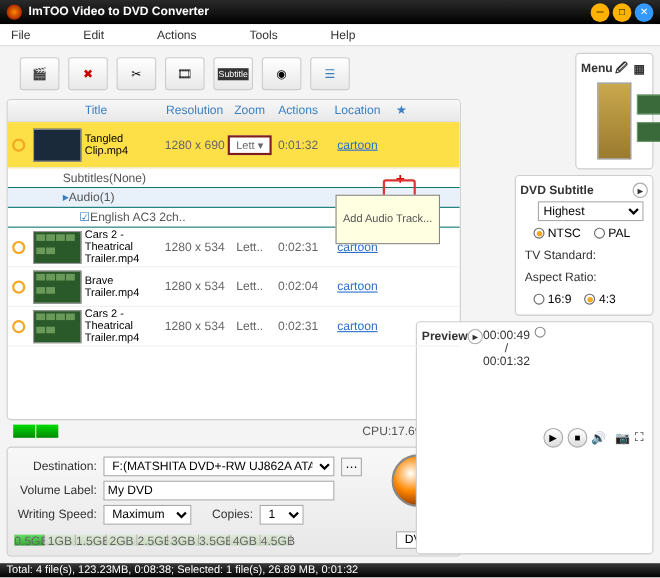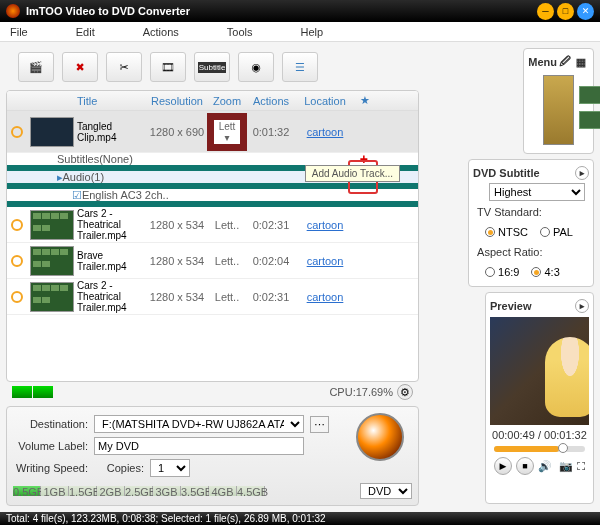--- a/index.html
+++ b/index.html
@@ -13,36 +13,36 @@
 .menubar span { color: #333; cursor: pointer; }
 .content { display: flex; height: 470px; }
 .left { flex: 1; padding: 6px; display: flex; flex-direction: column; }
 .right { width: 175px; padding: 6px 6px 3px 0; display: flex; flex-direction: column; align-items: flex-end; }
 .toolbar { display: flex; gap: 8px; padding: 4px 12px 8px; }
 .tbtn { width: 36px; height: 30px; background: linear-gradient(#fff,#e8e8e8); border: 1px solid #ccc; border-radius: 3px; display: flex; align-items: center; justify-content: center; font-size: 14px; cursor: pointer; }
 .listpanel { background: #fff; border: 1px solid #ccc; border-radius: 4px; flex: 1; overflow: hidden; }
 .listhdr { display: flex; background: linear-gradient(#f8f8f8,#e8e8e8); height: 20px; align-items: center; color: #3b7fbf; border-bottom: 1px solid #ddd; }
 .col-play{width:20px} .col-thumb{width:50px} .col-title{width:70px} .col-res{width:60px;text-align:center} .col-zoom{width:40px;text-align:center} .col-dur{width:48px;text-align:center} .col-loc{width:60px;text-align:center} .col-star{width:20px;text-align:center}
 .row { display: flex; align-items: center; height: 36px; border-bottom: 1px solid #eee; position: relative; }
-.row.sel { background: #e5e5e5; height: 42px; }
+.row.sel { background: #fde047; height: 42px; }
 .play-dot{width:12px;height:12px;border-radius:50%;border:2px solid #f5a623;margin:0 4px}
 .thumb{width:44px;height:30px;background:#2a5a2a;margin:0 3px;border:1px solid #999;display:flex;flex-wrap:wrap;padding:2px;gap:1px}
 .thumb.dark{background:#1a2a3a}
 .thumb span{width:8px;height:6px;background:#6a9a5a}
 .row .title{width:70px;font-size:10px;line-height:11px;padding-right:2px}
 .row .res{width:60px;text-align:center;color:#666}
 .row .zoom{width:40px;text-align:center;color:#666}
 .row .dur{width:48px;text-align:center;color:#666}
 .row .loc{width:60px;text-align:center;color:#2a6fcf;text-decoration:underline;cursor:pointer}
-.sel .zoom{background:#fff;border:7px solid #7f1d1d;padding:1px 2px;font-size:10px}
-.subrow{display:flex;align-items:center;height:18px;padding-left:50px;font-size:10px;color:#555;border-bottom:6px solid #0f766e}
+.sel .zoom{background:#fff;border:2px solid #7f1d1d;padding:1px 2px;font-size:10px}
+.subrow{display:flex;align-items:center;height:18px;padding-left:50px;font-size:10px;color:#555;border-bottom:1px solid #0f766e}
 .subrow.audio{background:#e8f0fa}
 .subrow .plus{margin-left:auto;color:#d00;font-weight:bold;font-size:14px;padding-right:50px;cursor:pointer}
 .subrow .redbox{position:absolute;right:40px;width:30px;height:34px;border:2px solid #d33;border-radius:3px;pointer-events:none}
-.tooltip{position:absolute;right:18px;top:12px;background:#ffffe1;border:1px solid #888;padding:2px 6px;font-size:10px;z-index:10}
+.tooltip{position:absolute;right:18px;top:24px;background:#ffffe1;border:1px solid #888;padding:16px 6px;font-size:10px;z-index:10}
 .cpu{display:flex;align-items:center;height:20px;gap:4px;padding:2px 6px}
 .cpu .bars{display:flex;gap:1px}
 .cpu .bars span{width:20px;height:12px;background:linear-gradient(#0d0,#080)}
 .cpu .txt{margin-left:auto;color:#555}
 .cpu .gear{width:16px;height:16px;border-radius:50%;background:#eee;border:1px solid #aaa;display:flex;align-items:center;justify-content:center}
 .bottom{background:linear-gradient(#f8f8f8,#e8e8e8);border:1px solid #ccc;border-radius:4px;padding:6px;margin-top:4px}
 .frow{display:flex;align-items:center;height:22px;gap:6px}
 .frow label{width:75px;text-align:right;color:#333}
 .frow select,.frow input{border:1px solid #aaa;background:#fff;padding:1px 3px;height:18px;font-size:11px}
 .burnbtn{width:48px;height:48px;border-radius:50%;background:radial-gradient(circle at 35% 35%,#fff,#f80 40%,#400);border:2px solid #888;margin-left:auto;margin-right:8px}
@@ -233,20 +233,21 @@
             <label>Destination:</label>
             <select style="width:210px"><option>F:(MATSHITA DVD+-RW UJ862A ATA Device)</option></select>
             <span style="border:1px solid #aaa;padding:1px 3px;cursor:pointer">⋯</span>
           </div>
           <div class="frow">
             <label>Volume Label:</label>
             <input style="width: 210px;" value="My DVD">
           </div>
           <div class="frow">
             <label>Writing Speed:</label>
+            <select style="width:80px"><option>Maximum</option></select>
             <label style="width:50px">Copies:</label>
             <select style="width:40px"><option>1</option></select>
           </div>
         </div>
         <div class="burnbtn"></div>
       </div>
       <div class="sizebar">
         <div class="seg fill" style="width:28px">0.5GB</div>
         <div class="seg" style="width:28px">1GB</div>
         <div class="seg" style="width:28px">1.5GB</div>
@@ -277,49 +278,49 @@
     </div>
 
     <div class="panel">
       <div class="panelhdr">
         <span>DVD Subtitle</span>
         <span class="arrow">▸</span>
       </div>
       <div class="setting">
           <select style="margin-left:12px"><option>Highest</option></select>
         </div>
-      <div class="setting">
-          <label>TV Standard:</label>
-        </div>
       <div class="setting" style="padding-left:12px">
         <span class="radio">
             <span class="dot on"></span>
             <span>NTSC</span>
           </span>
         <span class="radio">
             <span class="dot"></span>
             <span>PAL</span>
           </span>
       </div>
       <div class="setting">
+          <label>TV Standard:</label>
+        </div>
+      <div class="setting">
           <label>Aspect Ratio:</label>
         </div>
       <div class="setting" style="padding-left:12px">
         <span class="radio">
             <span class="dot"></span>
             <span>16:9</span>
           </span>
         <span class="radio">
             <span class="dot on"></span>
             <span>4:3</span>
           </span>
       </div>
     </div>
 
-    <div class="panel" style="flex:1;display:flex;flex-direction:column">
+    <div class="panel" style="flex:1;display:flex;flex-direction:row">
       <div class="panelhdr">
         <span>Preview</span>
         <span class="arrow">▸</span>
       </div>
       <div class="preview">
         <div class="scene"></div>
           <div class="char"></div>
       </div>
       <div class="time">00:00:49 / 00:01:32</div>
       <div class="slider">

